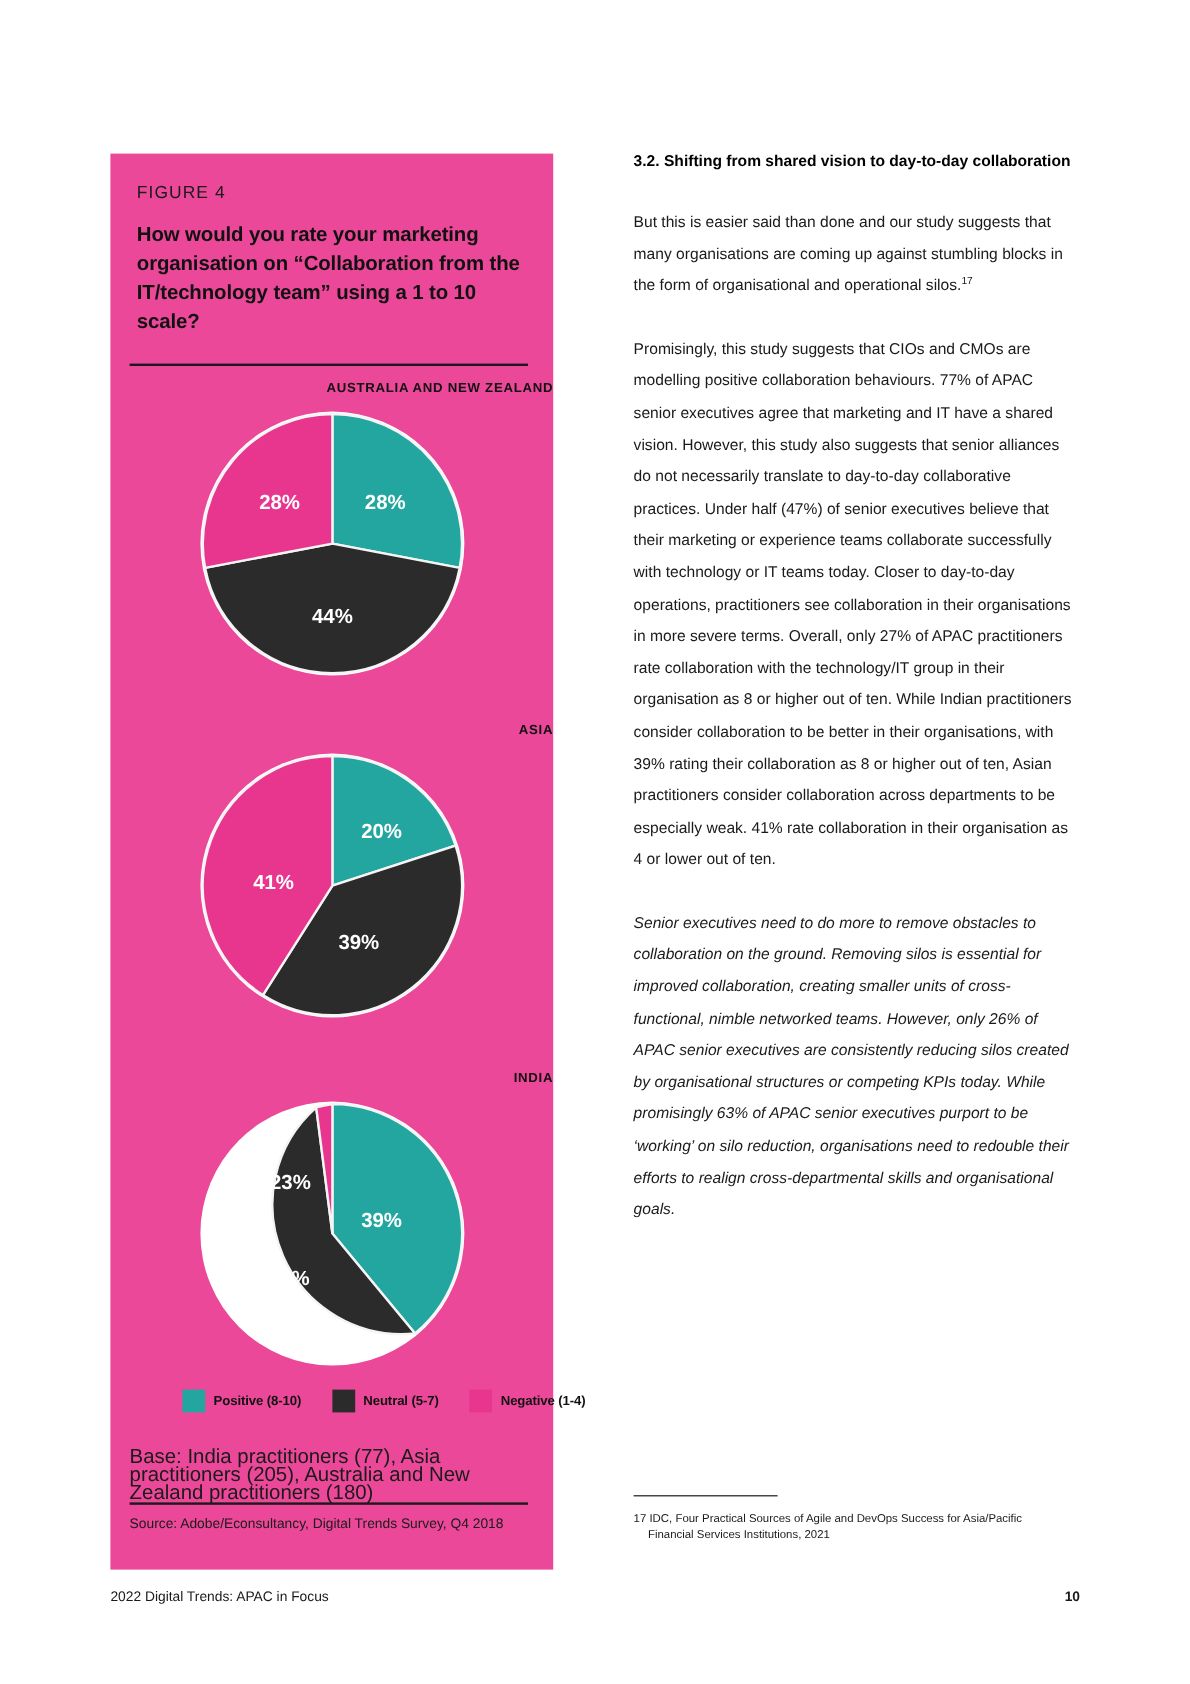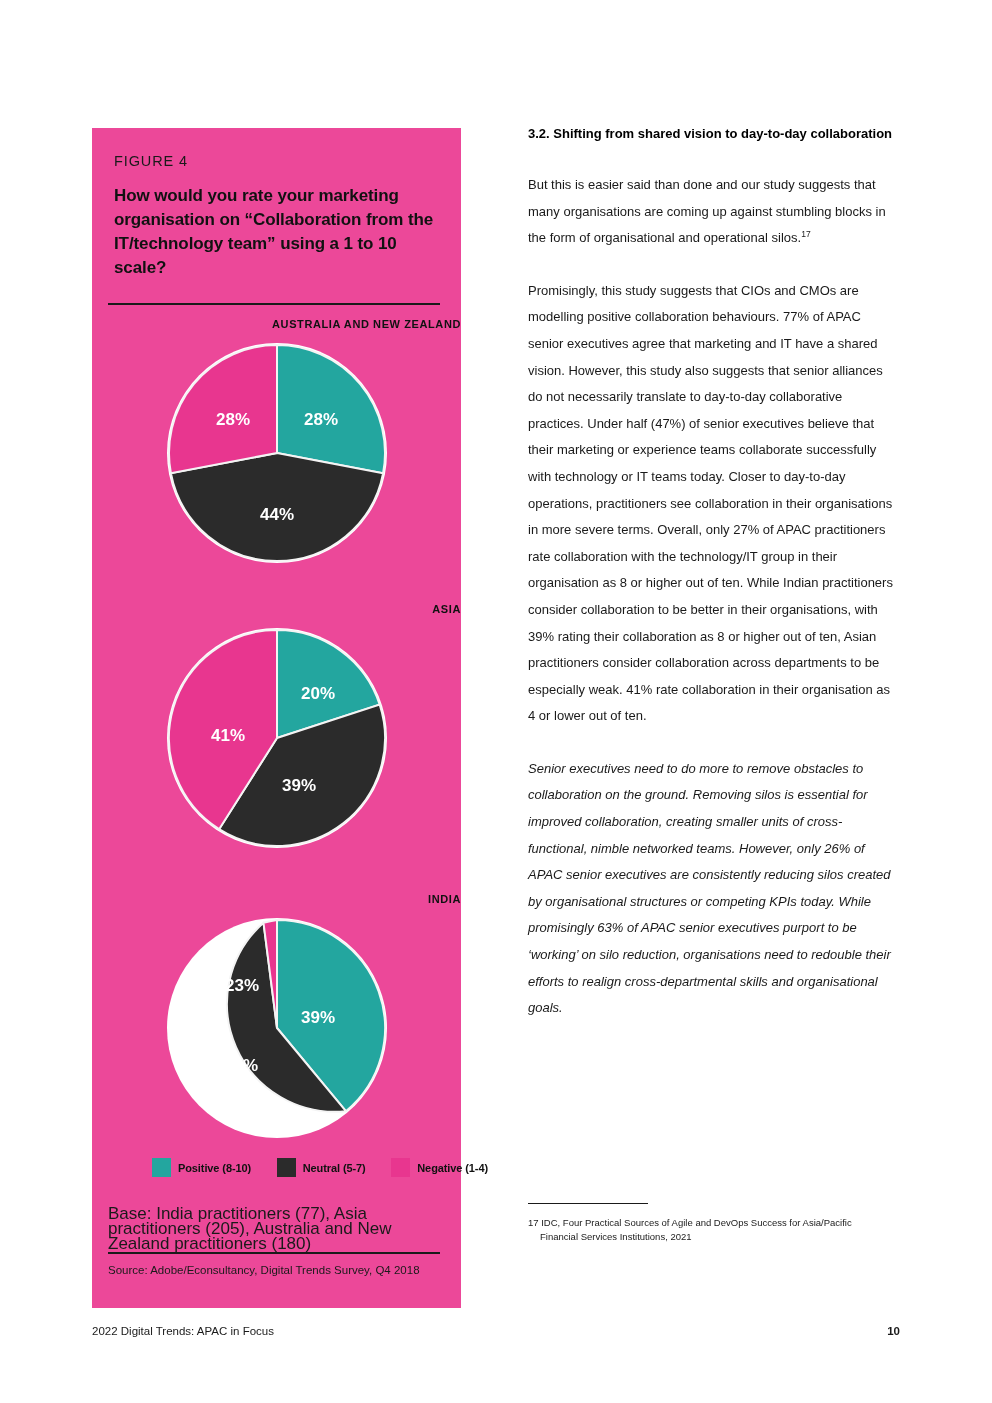--- a/index.html
+++ b/index.html
@@ -171,21 +171,21 @@
   .fn-ref {
     font-size: 8.5px;
     vertical-align: super;
     line-height: 0;
   }
 
   
   #footnote-block {
     position: absolute;
     left: 528px;
-    top: 1203px;
+    top: 1246px;
     width: 368px;
   }
   #footnote-rule {
     width: 120px;
     height: 0;
     border-top: 1px solid #1a1a1a;
     margin-bottom: 12px;
   }
   #footnote-text {
     font-size: 9.5px;

